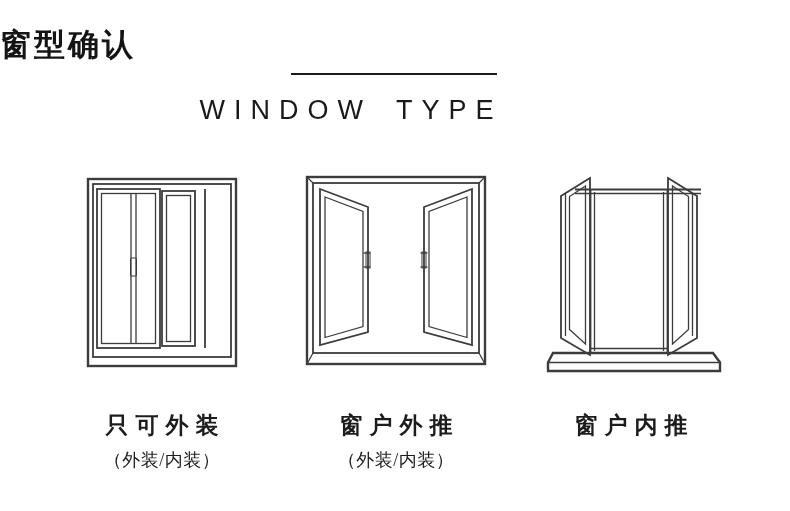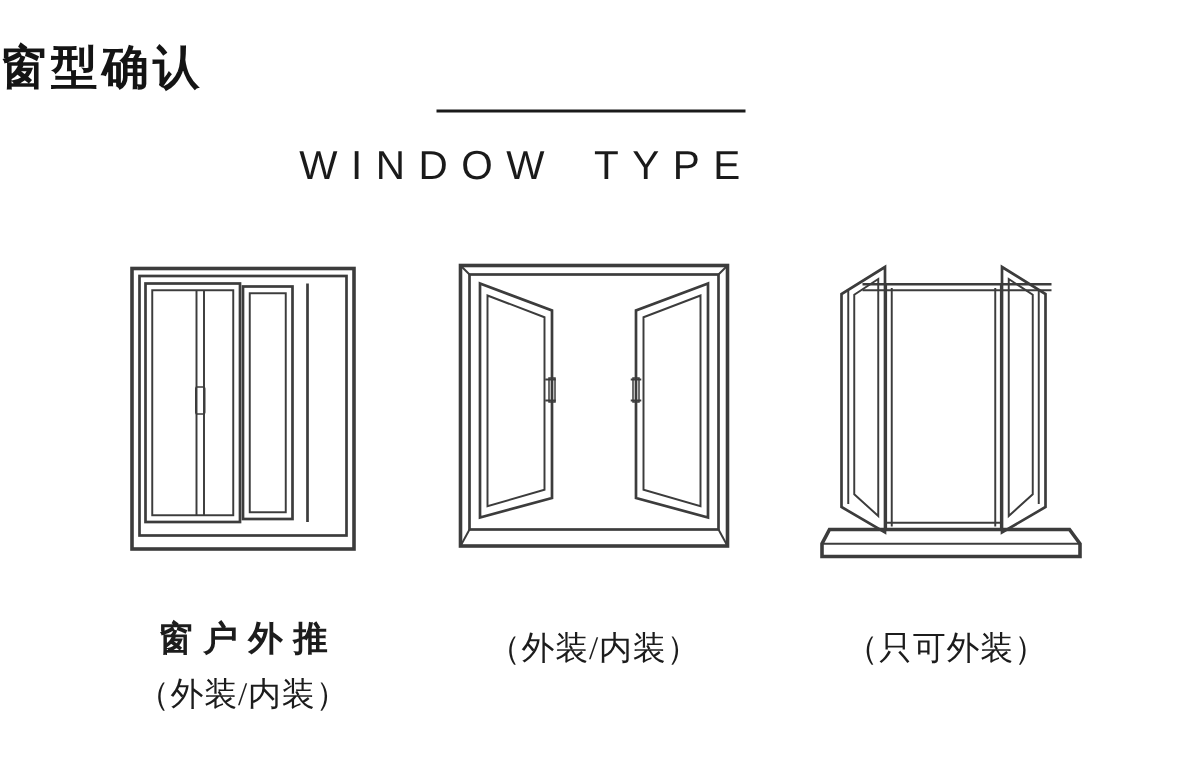--- a/index.html
+++ b/index.html
@@ -71,21 +71,21 @@
     color: #1c1c1c;
   }
   .caption-main {
     font-size: 23px;
     font-weight: 600;
     letter-spacing: 7px;
     padding-left: 7px; 
     white-space: nowrap;
   }
   .caption-note {
-    font-size: 22px;
+    font-size: 18px;
     font-weight: 400;
     letter-spacing: 0.5px;
     margin-top: 7px;
     white-space: nowrap;
   }
 </style>
 </head>
 <body>
 
 <div class="page-title">窗型确认</div>
@@ -154,23 +154,24 @@
     <line class="w-thin" x1="20.5" y1="28" x2="20.5" y2="170"></line>
     <path class="w-thin" d="M40.5,20 L24.5,30.5 L24.5,163.5 L40.5,178 Z"></path>
 
     <path class="w-mid" d="M123,12 L152,30 L152,172 L123,189 Z"></path>
     <line class="w-thin" x1="147.5" y1="28" x2="147.5" y2="170"></line>
     <path class="w-thin" d="M127.5,20 L143.5,30.5 L143.5,163.5 L127.5,178 Z"></path>
   </svg>
 </div>
 
 <div class="caption" style="left:52px; top:410px;">
+  <div class="caption-main">只可外装</div>
+  <div class="caption-note">（外装/内装）</div>
+</div>
+
+<div class="caption" style="left:286px; top:410px;">
   <div class="caption-main">窗户外推</div>
   <div class="caption-note">（外装/内装）</div>
 </div>
 
-<div class="caption" style="left:286px; top:410px;">
-  <div class="caption-note">（外装/内装）</div>
-</div>
-
 <div class="caption" style="left:521px; top:410px;">
-  <div class="caption-note">（只可外装）</div>
+  <div class="caption-main">窗户内推</div>
 </div>
 
 </body></html>

